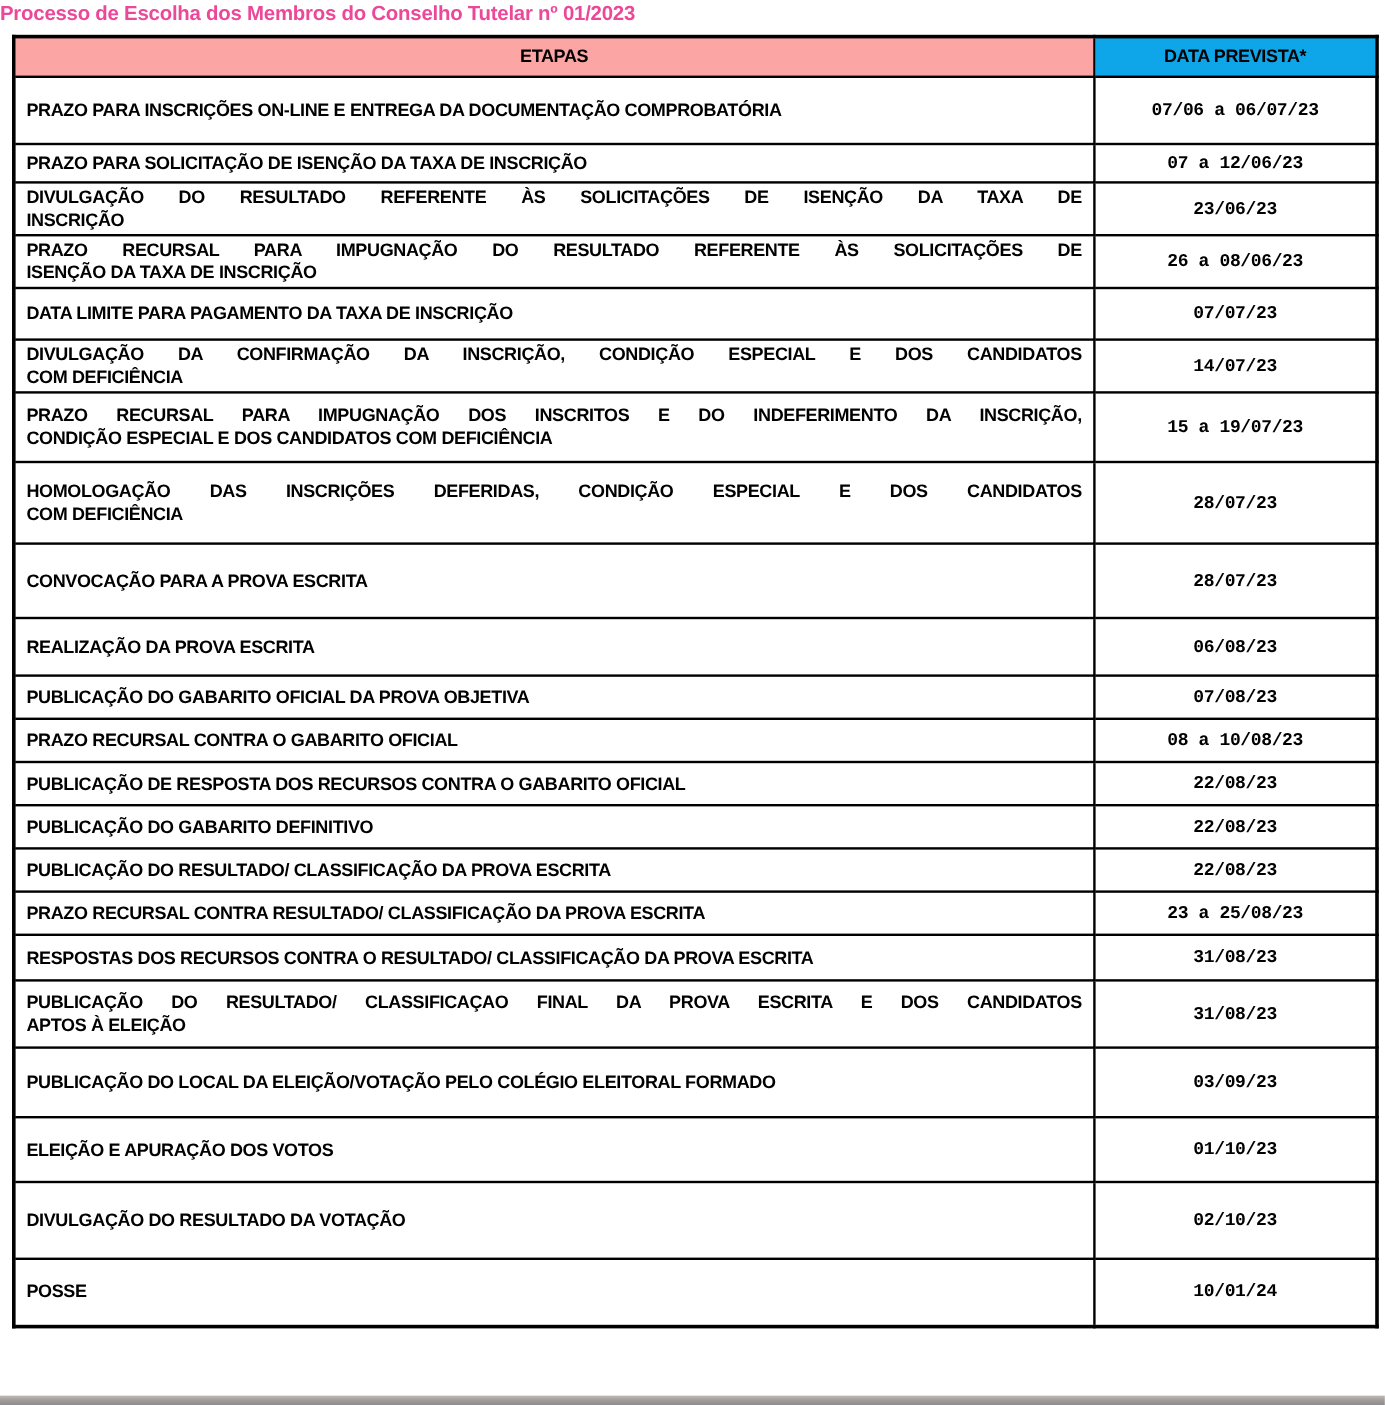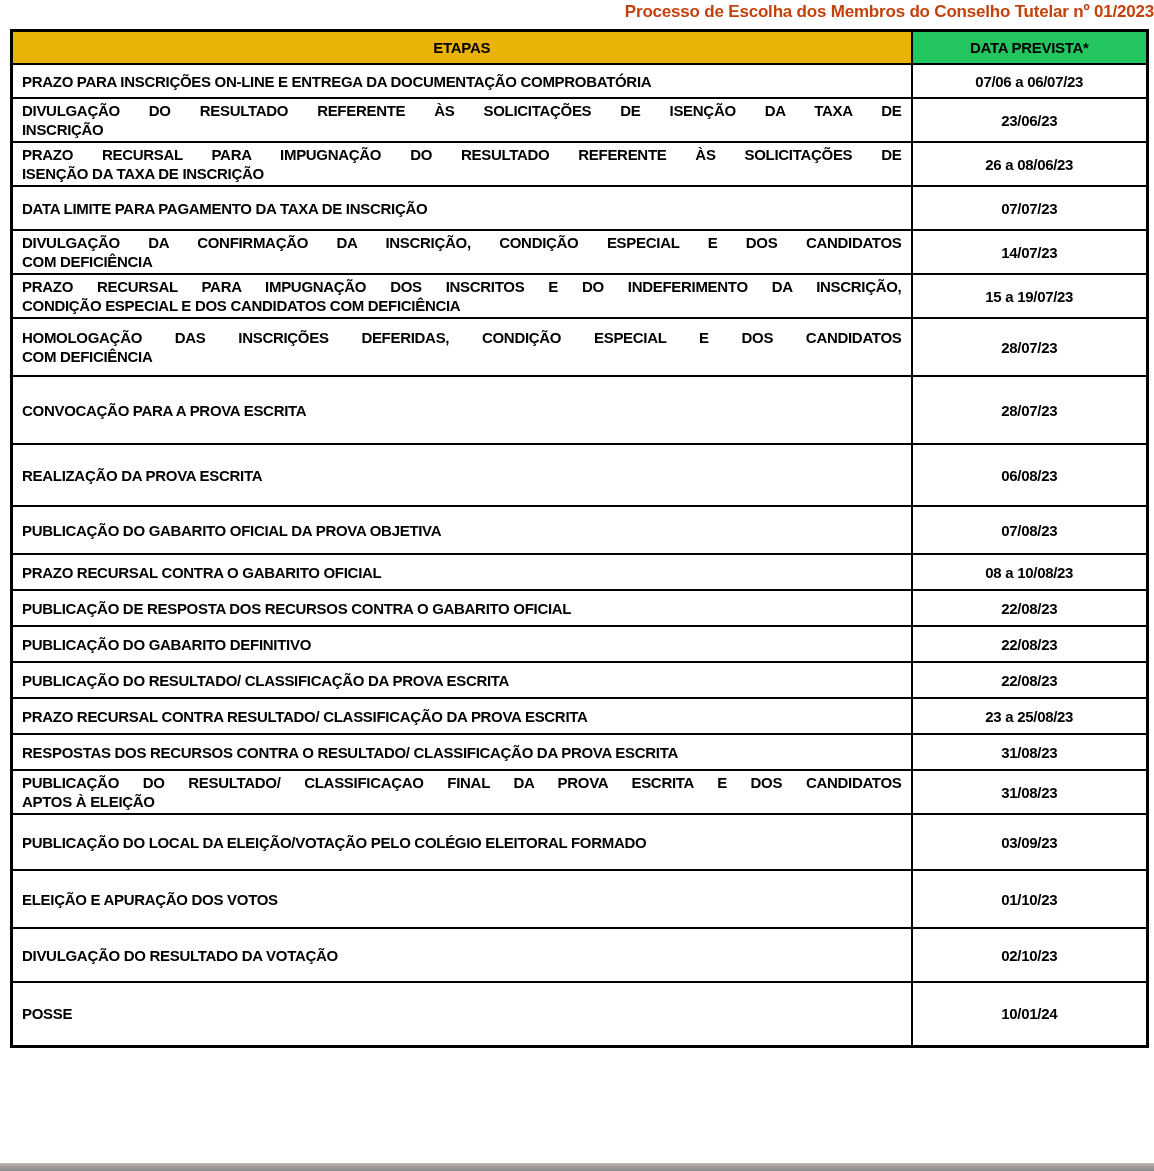--- a/index.html
+++ b/index.html
@@ -3,21 +3,21 @@
 <meta charset="utf-8">
 <style>
   html,body{margin:0;padding:0;}
   body{
     width:1154px;height:1171px;position:relative;background:#ffffff;
     font-family:"Liberation Sans","DejaVu Sans",sans-serif;
     -webkit-font-smoothing:antialiased;
   }
   .page-title{
     position:absolute;top:2px;left:0;width:1154px;
-    text-align:right;font-size:17px;font-weight:bold;color:#c2410c;
+    text-align:left;font-size:17px;font-weight:bold;color:#ec4899;
     letter-spacing:-0.2px;
   }
   table.schedule{
     position:absolute;left:10px;top:29px;width:1136px;
     border-collapse:collapse;table-layout:fixed;
     border:3px solid #000;
   }
   table.schedule th, table.schedule td{
     border:2px solid #000;
     color:#000;font-weight:bold;
@@ -28,24 +28,24 @@
     background:#8e8e8e;height:29px;font-size:15px;text-align:center;
     vertical-align:middle;
   }
   td.etapa{
     font-size:15px;padding:2px 9px;vertical-align:middle;text-align:left;
     line-height:19px;
   }
   td.etapa .line{display:block;}
   td.etapa .line.just{text-align:justify;text-align-last:justify;}
   td.data{
-    font-size:15px;text-align:center;vertical-align:middle;padding:2px 4px;
+    font-size:15px;text-align:center;vertical-align:middle;padding:2px 4px;font-family:Liberation Mono, monospace;
   }
   
-  tbody tr:nth-child(1){height:34px}
+  tbody tr:nth-child(1){height:56px}
   tbody tr:nth-child(2){height:32px}
   tbody tr:nth-child(3){height:44px}
   tbody tr:nth-child(4){height:44px}
   tbody tr:nth-child(5){height:43px}
   tbody tr:nth-child(6){height:33px}
   tbody tr:nth-child(7){height:58px}
   tbody tr:nth-child(8){height:68px}
   tbody tr:nth-child(9){height:62px}
   tbody tr:nth-child(10){height:48px}
   tbody tr:nth-child(11){height:36px}
@@ -71,33 +71,39 @@
 
 <div class="page-title">Processo de Escolha dos Membros do Conselho Tutelar nº 01/2023</div>
 
 <table class="schedule">
   <colgroup>
     <col style="width:900px">
     <col style="width:236px">
   </colgroup>
   <thead>
     <tr>
-      <th style="background: #eab308;">ETAPAS</th>
-      <th style="background: #22c55e; margin-top: 16px;">DATA PREVISTA*</th>
+      <th style="background: #fca5a5;">ETAPAS</th>
+      <th style="background: #0ea5e9; margin-top: 16px;">DATA PREVISTA*</th>
     </tr>
   </thead>
   <tbody id="schedule-body">
       <tr>
         <td class="etapa">
           <span class="line">PRAZO PARA INSCRIÇÕES ON-LINE E ENTREGA DA DOCUMENTAÇÃO COMPROBATÓRIA</span>
         </td>
         <td class="data">07/06 a 06/07/23</td>
       </tr>
       <tr>
         <td class="etapa">
+          <span class="line">PRAZO PARA SOLICITAÇÃO DE ISENÇÃO DA TAXA DE INSCRIÇÃO</span>
+        </td>
+        <td class="data">07 a 12/06/23</td>
+      </tr>
+      <tr>
+        <td class="etapa">
           <span class="line just">DIVULGAÇÃO DO RESULTADO REFERENTE ÀS SOLICITAÇÕES DE ISENÇÃO DA TAXA DE</span>
           <span class="line">INSCRIÇÃO</span>
         </td>
         <td class="data">23/06/23</td>
       </tr>
       <tr>
         <td class="etapa">
           <span class="line just">PRAZO RECURSAL PARA IMPUGNAÇÃO DO RESULTADO REFERENTE ÀS SOLICITAÇÕES DE</span>
           <span class="line">ISENÇÃO DA TAXA DE INSCRIÇÃO</span>
         </td>

